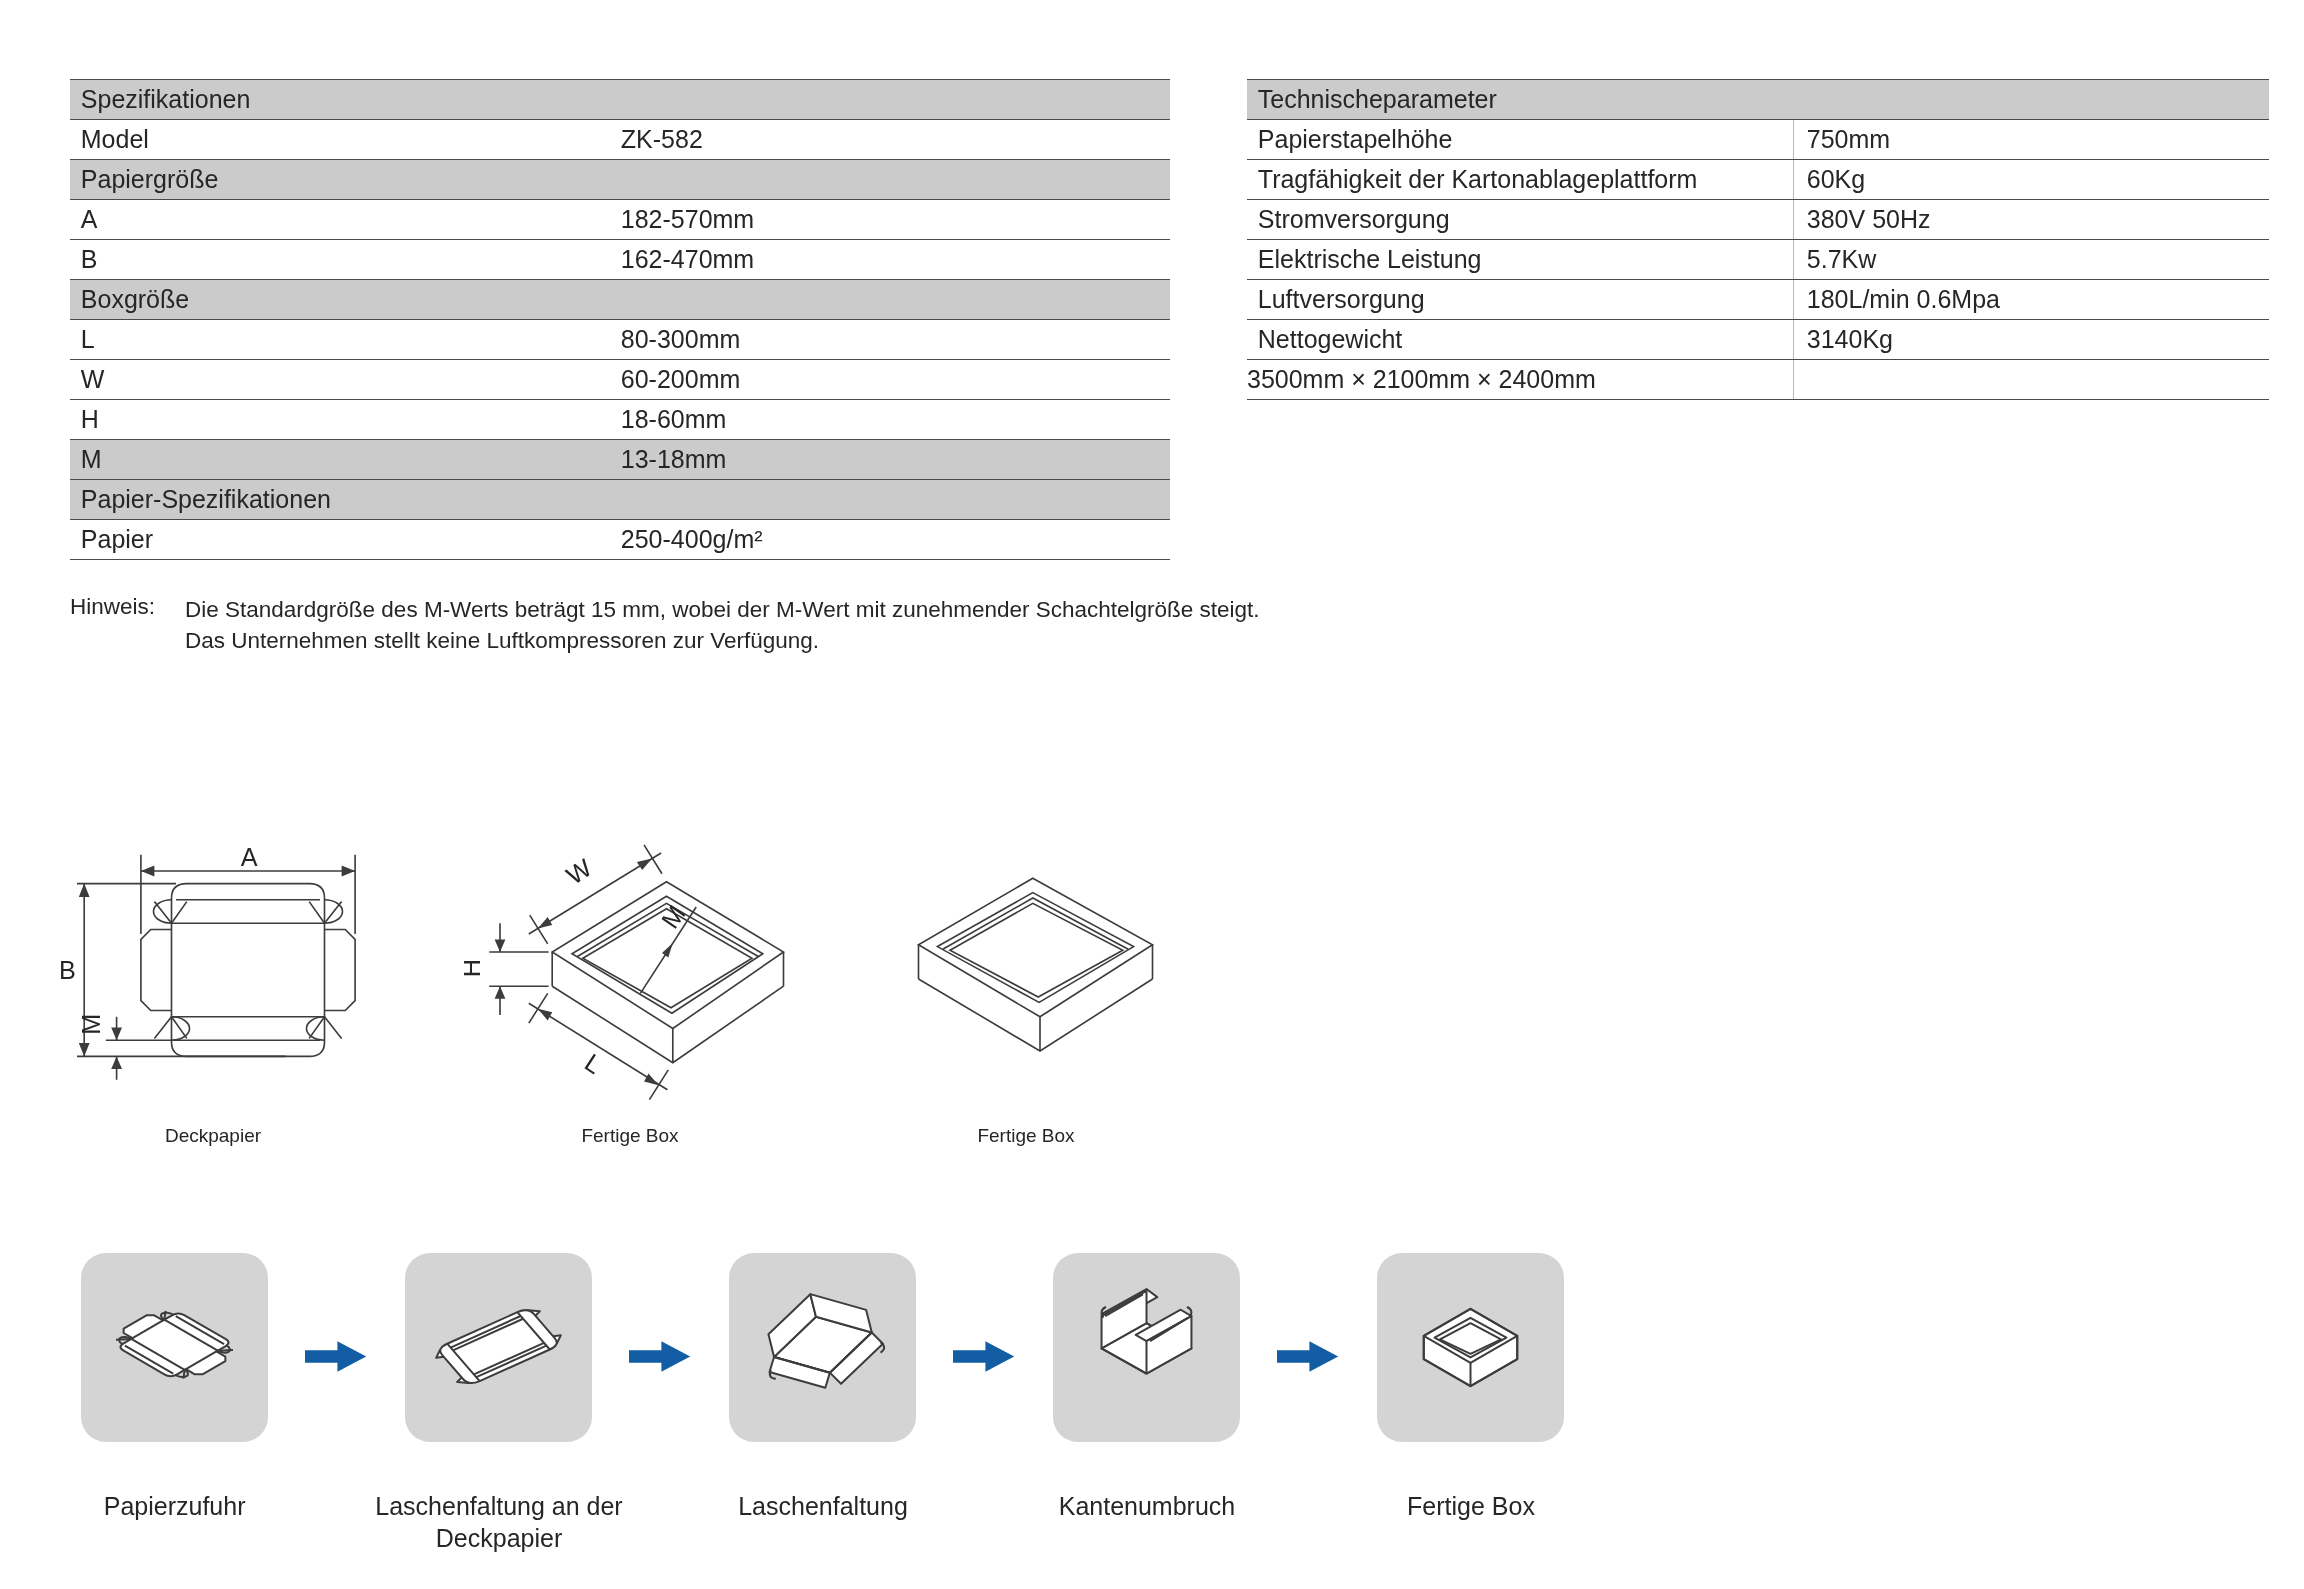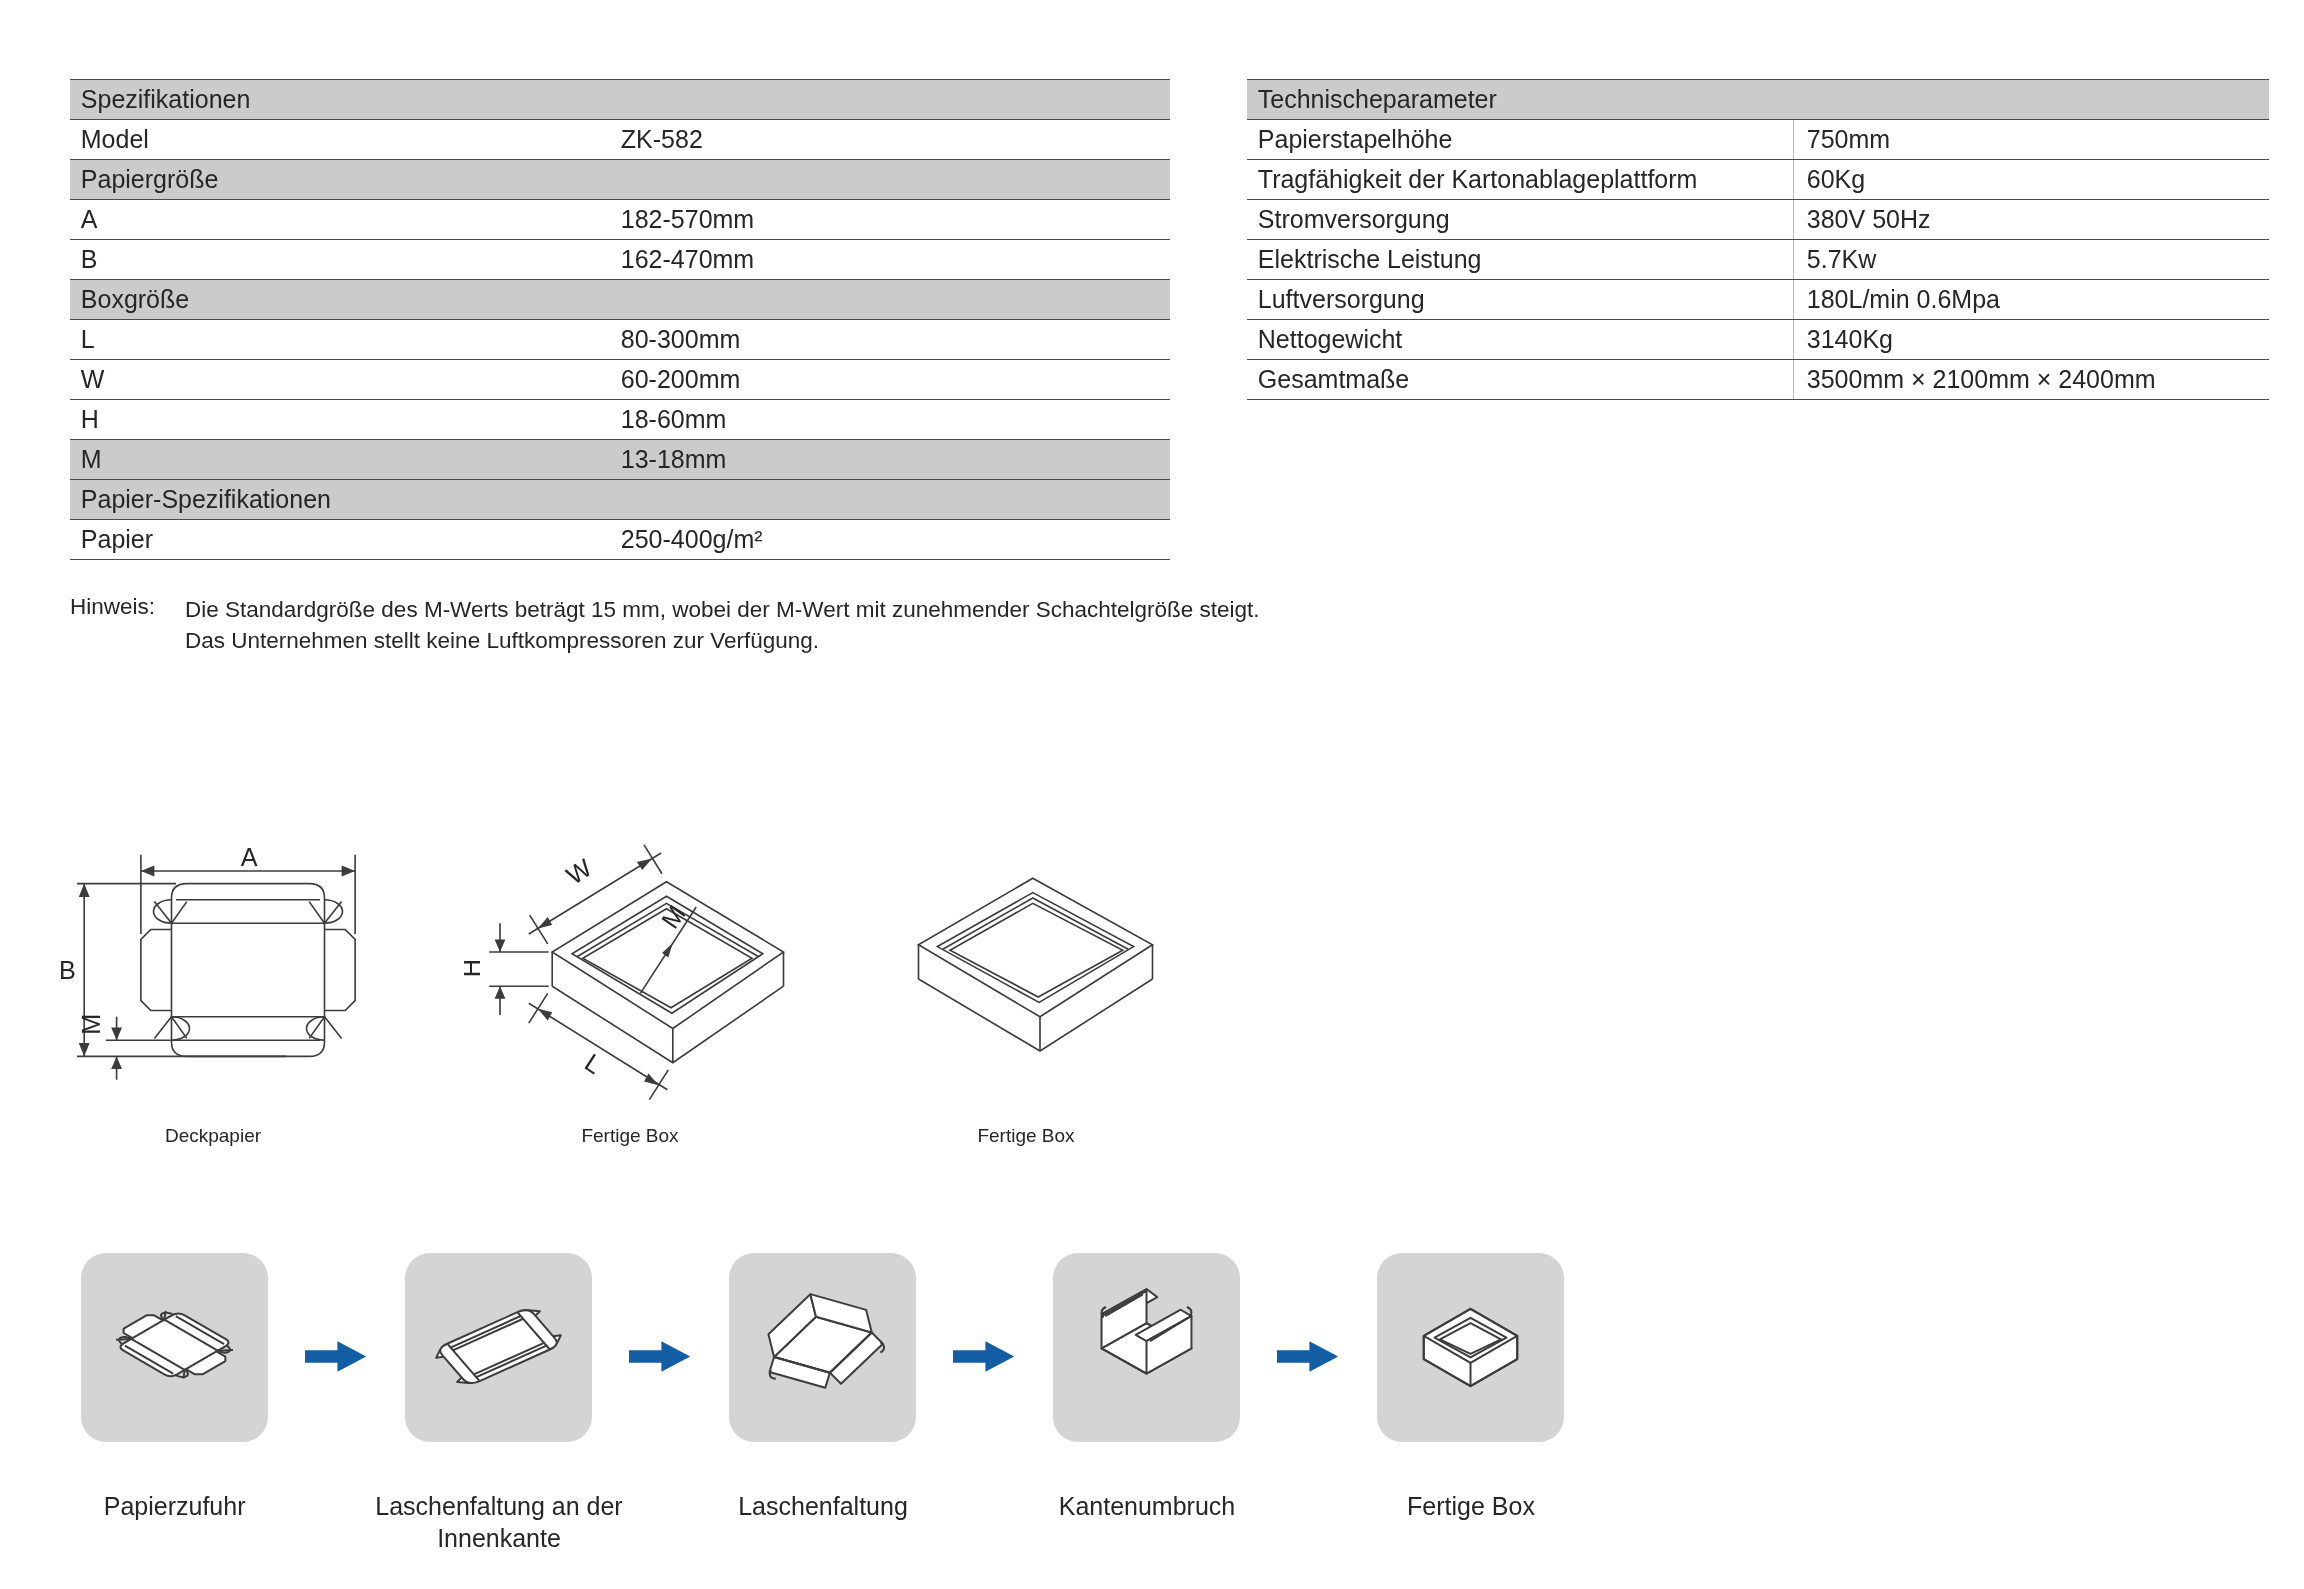--- a/index.html
+++ b/index.html
@@ -111,21 +111,20 @@
     </div>
     <div class="trow">
       <span class="tlabel">Luftversorgung</span>
       <span class="tvalue">180L/min 0.6Mpa</span>
     </div>
     <div class="trow">
       <span class="tlabel">Nettogewicht</span>
       <span class="tvalue">3140Kg</span>
     </div>
     <div class="trow">
-      <span class="tlabel">Gesamtmaße</span>
       <span class="tvalue">3500mm × 2100mm × 2400mm</span>
     </div>
   </div>
 
   <div class="note-label">Hinweis:</div>
   <div class="note-lines">
     <div>Die Standardgröße des M-Werts beträgt 15 mm, wobei der M-Wert mit zunehmender Schachtelgröße steigt.</div>
     <div>Das Unternehmen stellt keine Luftkompressoren zur Verfügung.</div>
   </div>
 
@@ -281,19 +280,19 @@
     <polygon points="0,18 36,18 36,8 68,25 36,42 36,32 0,32" fill="#125da4"></polygon>
   </svg>
   <svg class="flow-arrow" style="left:953px;" viewBox="0 0 70 50">
     <polygon points="0,18 36,18 36,8 68,25 36,42 36,32 0,32" fill="#125da4"></polygon>
   </svg>
   <svg class="flow-arrow" style="left:1277px;" viewBox="0 0 70 50">
     <polygon points="0,18 36,18 36,8 68,25 36,42 36,32 0,32" fill="#125da4"></polygon>
   </svg>
 
   <div class="step-label" style="left:21.6px;">Papierzufuhr</div>
-  <div class="step-label" style="left:346px;">Laschenfaltung an der Innenkante</div>
+  <div class="step-label" style="left:346px;">Laschenfaltung an der Deckpapier</div>
   <div class="step-label" style="left:670px;">Laschenfaltung</div>
   <div class="step-label" style="left:994px;">Kantenumbruch</div>
   <div class="step-label" style="left:1318px;">Fertige Box</div>
 
 </div>
 
 
 </body></html>

